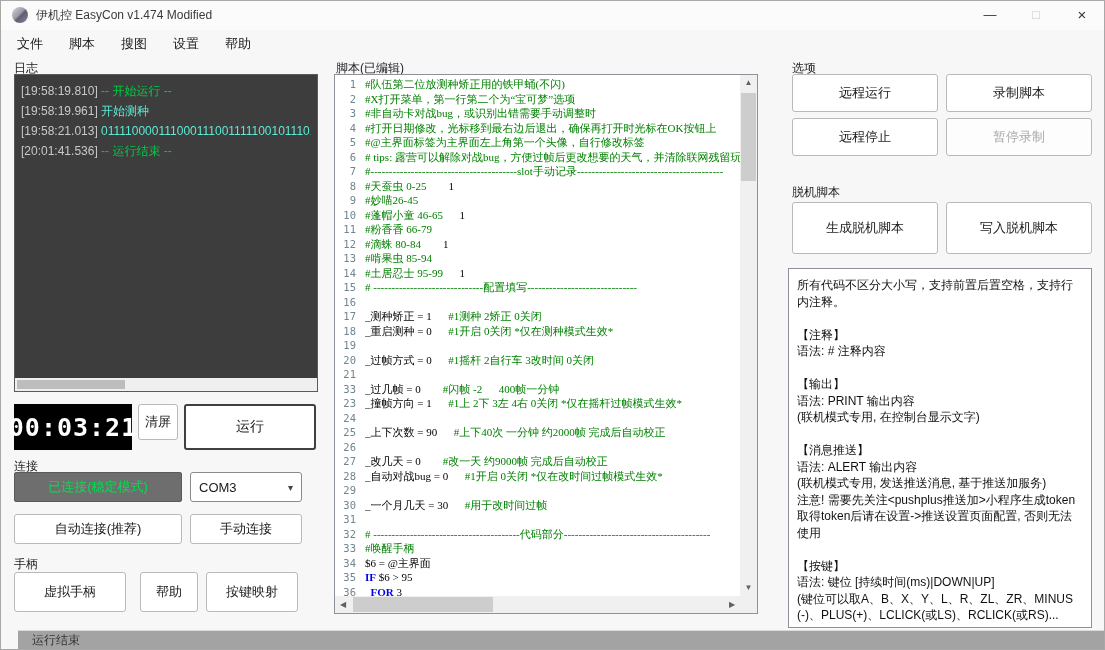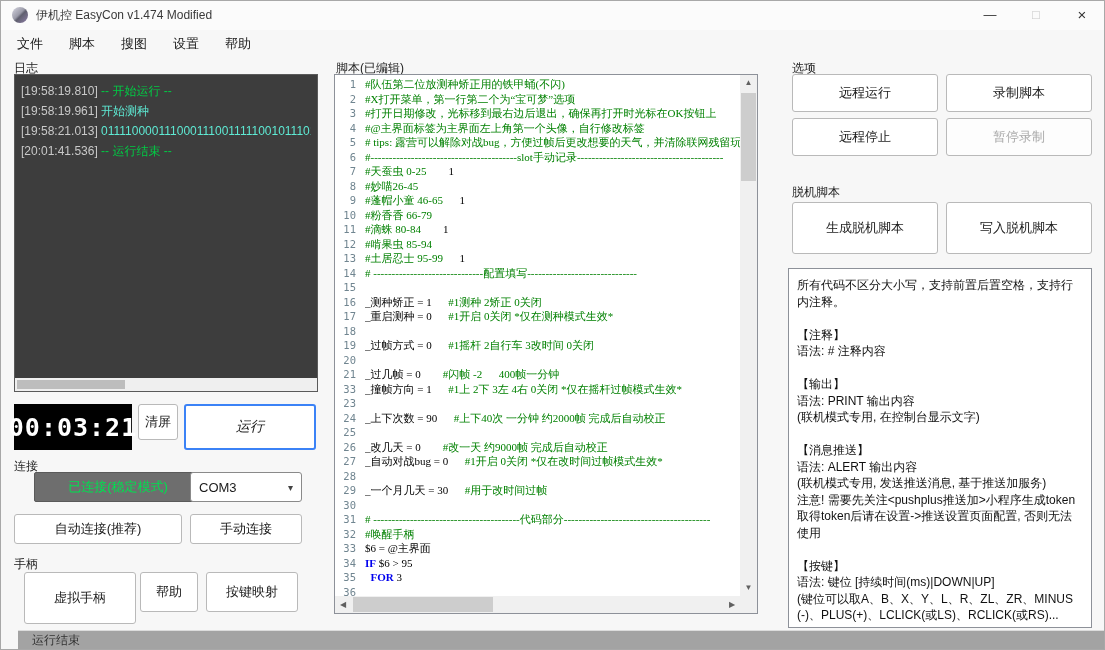--- a/index.html
+++ b/index.html
@@ -34,39 +34,39 @@
   .log-line { font-size:12px; line-height:20px; white-space:nowrap; overflow:hidden; }
   .log-time { color:#c9c9c9; }
   .log-msg.normal { color:#5eead4; }
   .log-msg.ok { color:#00cc44; }
   .log-hscroll { position:absolute; left:0; bottom:0; width:100%; height:13px; background:#efefef; }
   .log-hscroll .thumb { position:absolute; left:2px; top:2px; width:108px; height:9px; background:#bdbdbd; }
 
   
   .btn { position:absolute; background:#ffffff; border:1px solid #b9b9b9; border-radius:3px;
     display:flex; align-items:center; justify-content:center; font-size:13px; color:#1a1a1a; }
-  .btn.primary-focus { border:2px solid #3b82f6; font-size:14px;font-style:italic; }
+  .btn.primary-focus { border:2px solid #404040; font-size:14px; }
   .btn.disabled { color:#a9a9a9; background:#fdfdfd; }
 
   .timer { position:absolute; left:14px; top:404px; width:118px; height:46px; background:#000;
     color:#fff; font-family:"DejaVu Sans Mono", monospace; font-weight:bold; font-size:25px;
     display:flex; align-items:center; justify-content:center; letter-spacing:1px; }
   .btn-clear { left:138px; top:404px; width:40px; height:36px; }
   .btn-run  { left:184px; top:404px; width:132px; height:46px; }
 
   .btn-status { left:14px; top:472px; width:168px; height:30px; background:#6e6e6e;
-    border:1px solid #5a5a5a; color:#00e050; border-radius:2px;margin-left:20px; }
+    border:1px solid #5a5a5a; color:#00e050; border-radius:2px; }
   .combo { position:absolute; left:190px; top:472px; width:112px; height:30px; background:#fff;
     border:1px solid #8a8a8a; border-radius:3px; display:flex; align-items:center;
     padding:0 8px; font-size:13px; justify-content:space-between; }
   .combo .chev { font-size:10px; color:#444; }
   .btn-auto   { left:14px;  top:514px; width:168px; height:30px; }
   .btn-manual { left:190px; top:514px; width:112px; height:30px; }
 
-  .btn-vpad   { left:24px;  top:572px; width:112px; height:52px; }
+  .btn-vpad   { left:14px;  top:572px; width:112px; height:40px; }
   .btn-help   { left:140px; top:572px; width:58px;  height:40px; }
   .btn-keymap { left:206px; top:572px; width:92px;  height:40px; }
 
   
   .editor { position:absolute; left:334px; top:74px; width:424px; height:540px;
     background:#fff; border:1px solid #8d9199; overflow:hidden; }
   .gutter { position:absolute; left:0; top:2px; width:26px; text-align:right; padding-right:5px;
     font-family:"DejaVu Sans Mono", monospace; font-size:10.5px; color:#708590; }
   .gutter .ln { height:14.5px; line-height:14.5px; }
   .code-lines { position:absolute; left:30px; top:2px; right:17px; bottom:17px; overflow:hidden; }
@@ -197,20 +197,21 @@
       <div class="ln">31</div>
       <div class="ln">32</div>
       <div class="ln">33</div>
       <div class="ln">34</div>
       <div class="ln">35</div>
       <div class="ln">36</div>
     </div>
   <div class="code-lines">
       <div class="code-line"><span class="seg-c">#队伍第二位放测种矫正用的铁甲蛹(不闪)</span></div>
       <div class="code-line"><span class="seg-c">#X打开菜单，第一行第二个为“宝可梦”选项</span></div>
+      <div class="code-line"><span class="seg-c">#非自动卡对战bug，或识别出错需要手动调整时</span></div>
       <div class="code-line"><span class="seg-c">#打开日期修改，光标移到最右边后退出，确保再打开时光标在OK按钮上</span></div>
       <div class="code-line"><span class="seg-c">#@主界面标签为主界面左上角第一个头像，自行修改标签</span></div>
       <div class="code-line"><span class="seg-c"># tips: 露营可以解除对战bug，方便过帧后更改想要的天气，并清除联网残留玩家</span></div>
       <div class="code-line"><span class="seg-c">#----------------------------------------slot手动记录----------------------------------------</span></div>
       <div class="code-line"><span class="seg-c">#天蚕虫 0-25</span><span class="seg-t">        1</span></div>
       <div class="code-line"><span class="seg-c">#妙喵26-45</span></div>
       <div class="code-line"><span class="seg-c">#蓬帽小童 46-65</span><span class="seg-t">      1</span></div>
       <div class="code-line"><span class="seg-c">#粉香香 66-79</span></div>
       <div class="code-line"><span class="seg-c">#滴蛛 80-84</span><span class="seg-t">        1</span></div>
       <div class="code-line"><span class="seg-c">#啃果虫 85-94</span></div>

